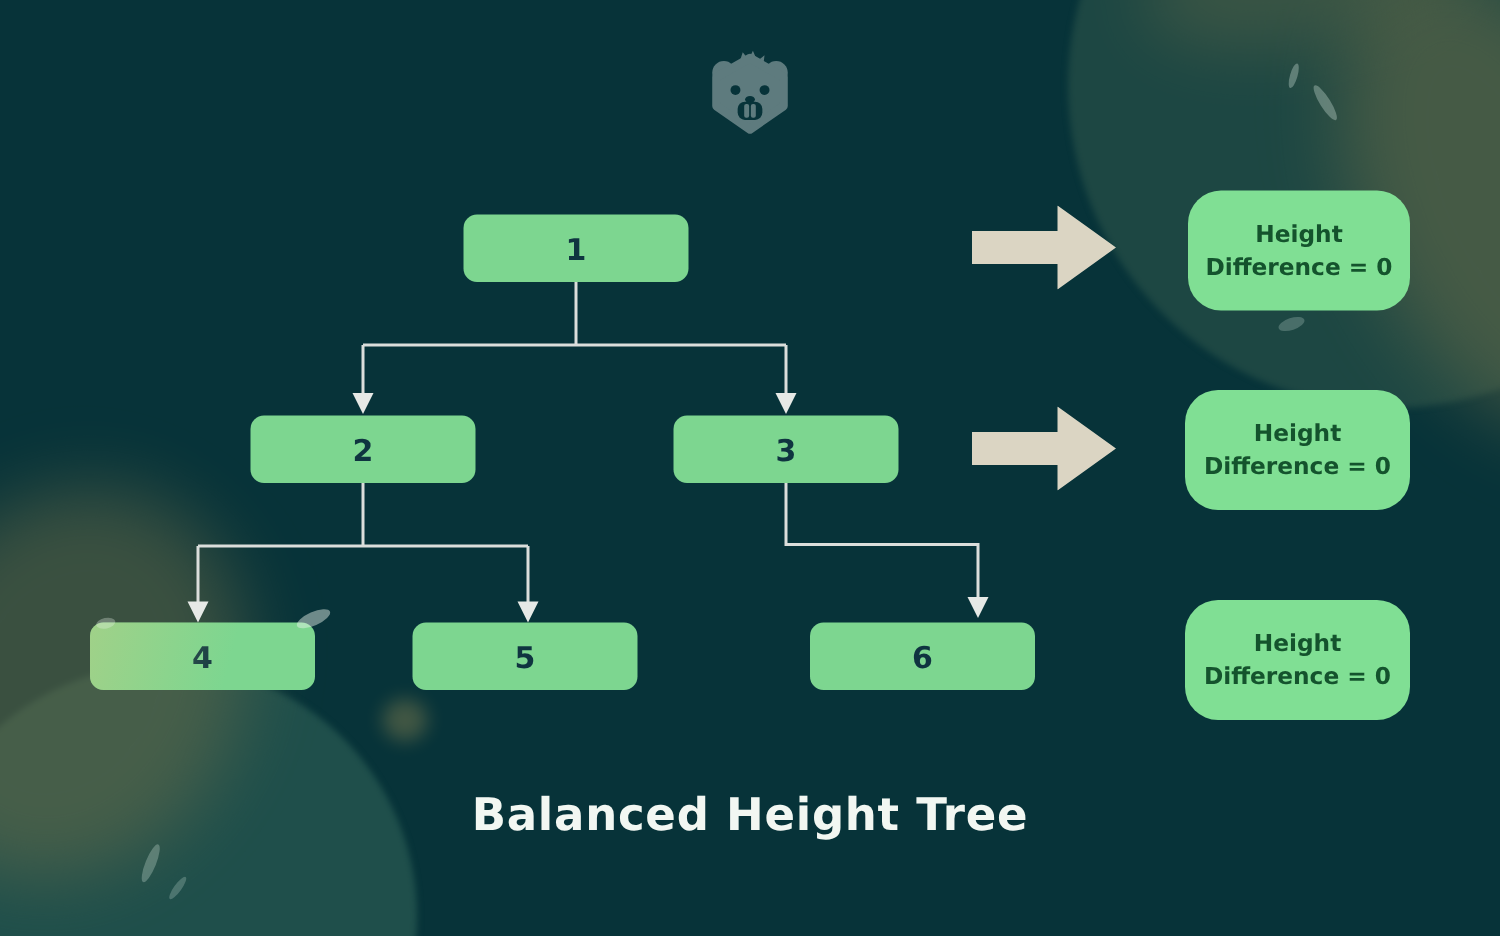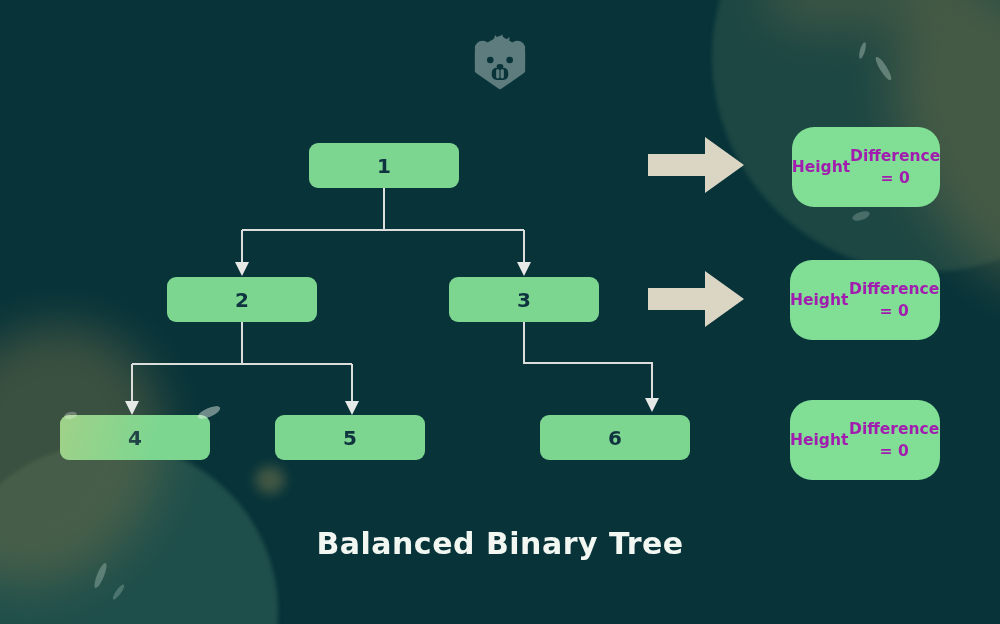--- a/index.html
+++ b/index.html
@@ -47,22 +47,22 @@
   .n4-tint{position:absolute;left:60px;top:415px;width:150px;height:45px;border-radius:9px;
     background:linear-gradient(105deg,rgba(189,205,130,.55),rgba(189,205,130,0) 62%);
     pointer-events:none;}
   
   .block-arrow{position:absolute;}
   .ba1{left:648px;top:137px;}
   .ba2{left:648px;top:271px;}
   
   .annot{
     position:absolute;width:150px;height:80px;border-radius:22px;
-    background:#80df94;color:#a21caf;font-size:15.5px;font-weight:600;
-    display:flex;flex-direction:row;align-items:center;justify-content:center;
+    background:#80df94;color:#14532d;font-size:15.5px;font-weight:600;
+    display:flex;flex-direction:column;align-items:center;justify-content:center;
     line-height:1.45;text-align:center;
   }
   .a1{left:792px;top:127px;width:148px;}
   .a2{left:790px;top:260px;}
   .a3{left:790px;top:400px;}
   
   .title{
     position:absolute;left:0;top:526px;width:1000px;text-align:center;
     color:#f2f7f2;font-size:30px;font-weight:bold;letter-spacing:.5px;
   }
@@ -123,21 +123,21 @@
   </div>
   <div class="annot a2">
     <span>Height</span>
     <span>Difference = 0</span>
   </div>
   <div class="annot a3">
     <span>Height</span>
     <span>Difference = 0</span>
   </div>
 
-  <div class="title">Balanced Binary Tree</div>
+  <div class="title">Balanced Height Tree</div>
 
   <svg class="logo" width="62" height="58" viewBox="0 0 64 58">
     <g fill="#5e7b7e">
       <circle cx="14" cy="15" r="8"></circle>
       <circle cx="50" cy="15" r="8"></circle>
       <polygon points="24,10 27,1 31,6 34,0 37,7 42,3 41,11"></polygon>
       <path d="M32 5 L55 18 L55 38 L32 54 L9 38 L9 18 Z" stroke="#5e7b7e" stroke-width="6" stroke-linejoin="round"></path>
     </g>
     <g fill="#073339">
       <circle cx="22" cy="27" r="3.4"></circle>

